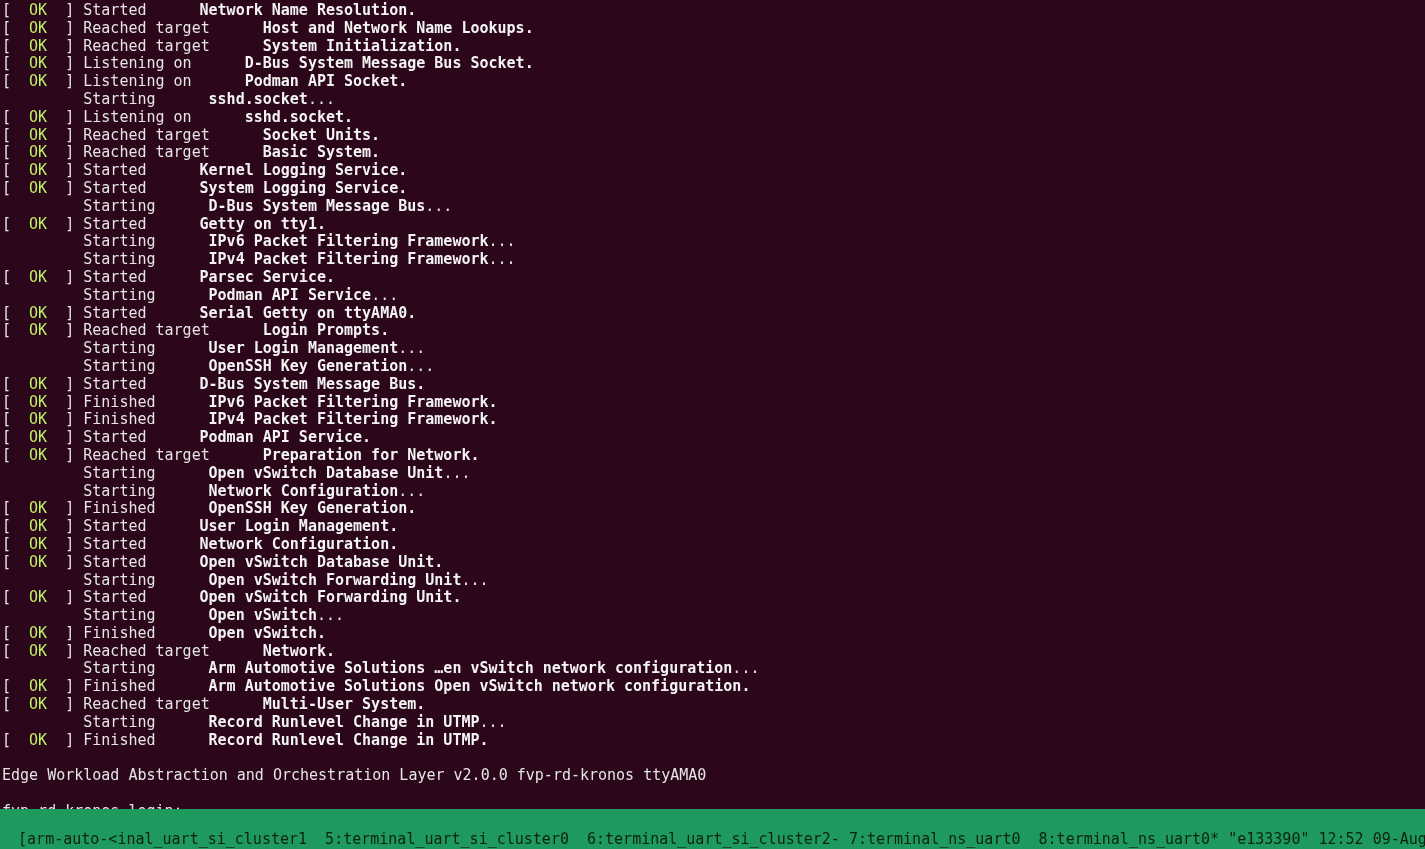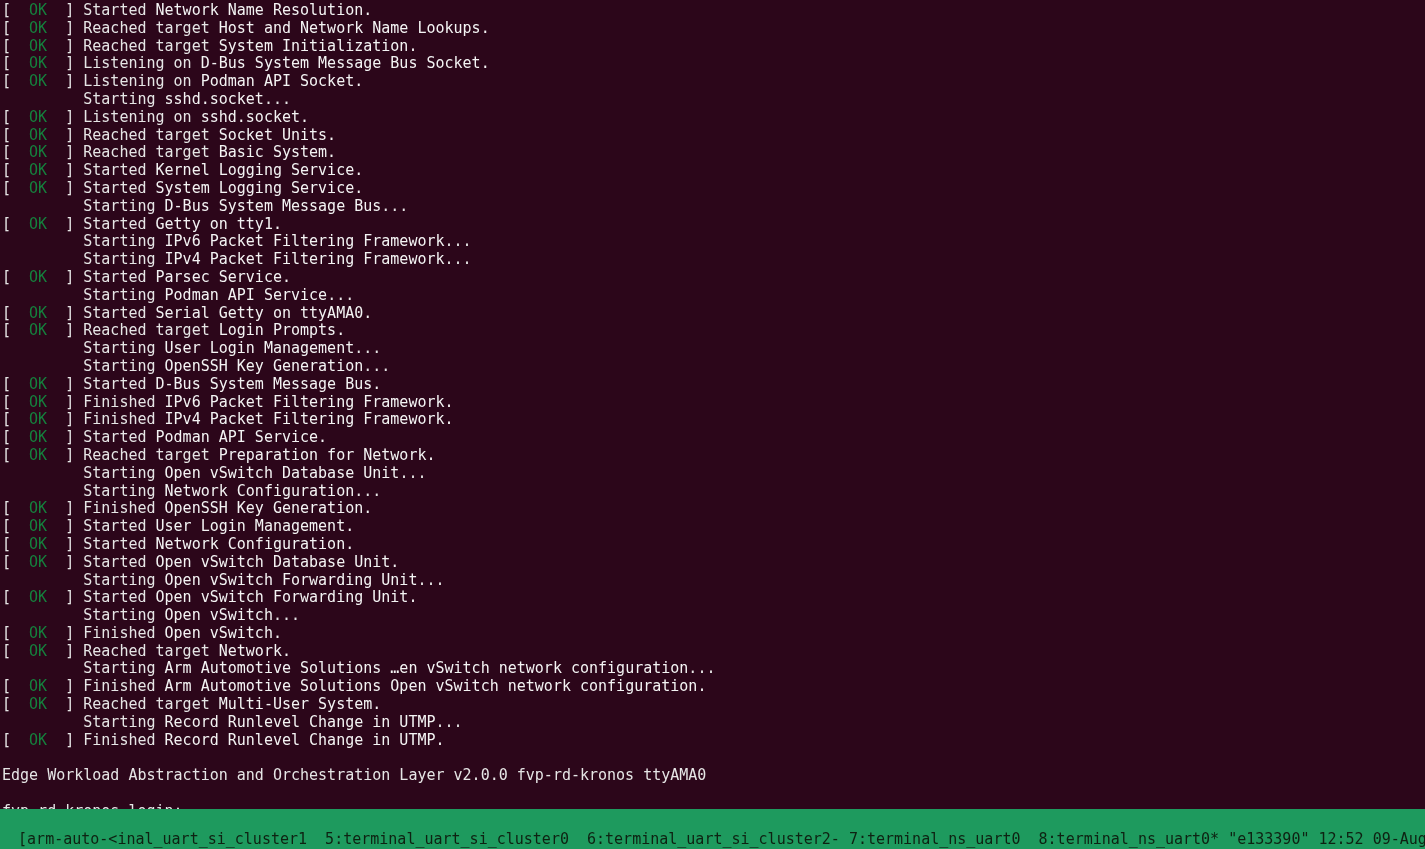--- a/index.html
+++ b/index.html
@@ -15,22 +15,22 @@
     overflow: hidden;
     font-weight: 400;
   }
   .terminal {
     padding: 2px 2px 0 2px;
     white-space: pre;
   }
   .line {
     white-space: pre;
   }
-  .ok { color: #15803d; }
-  .bold { font-weight: 400; color: #f4f4f4; }
+  .ok { color: #bef264; }
+  .bold { font-weight: 700; color: #f4f4f4; margin-left: 44px; }
   .statusbar {
     position: absolute;
     left: 0;
     bottom: 0;
     width: 1425px;
     background: #1e9a5e;
     color: #0e2212;
     font-family: "DejaVu Sans Mono", "Liberation Mono", monospace;
     font-size: 15px;
     line-height: 20px;

